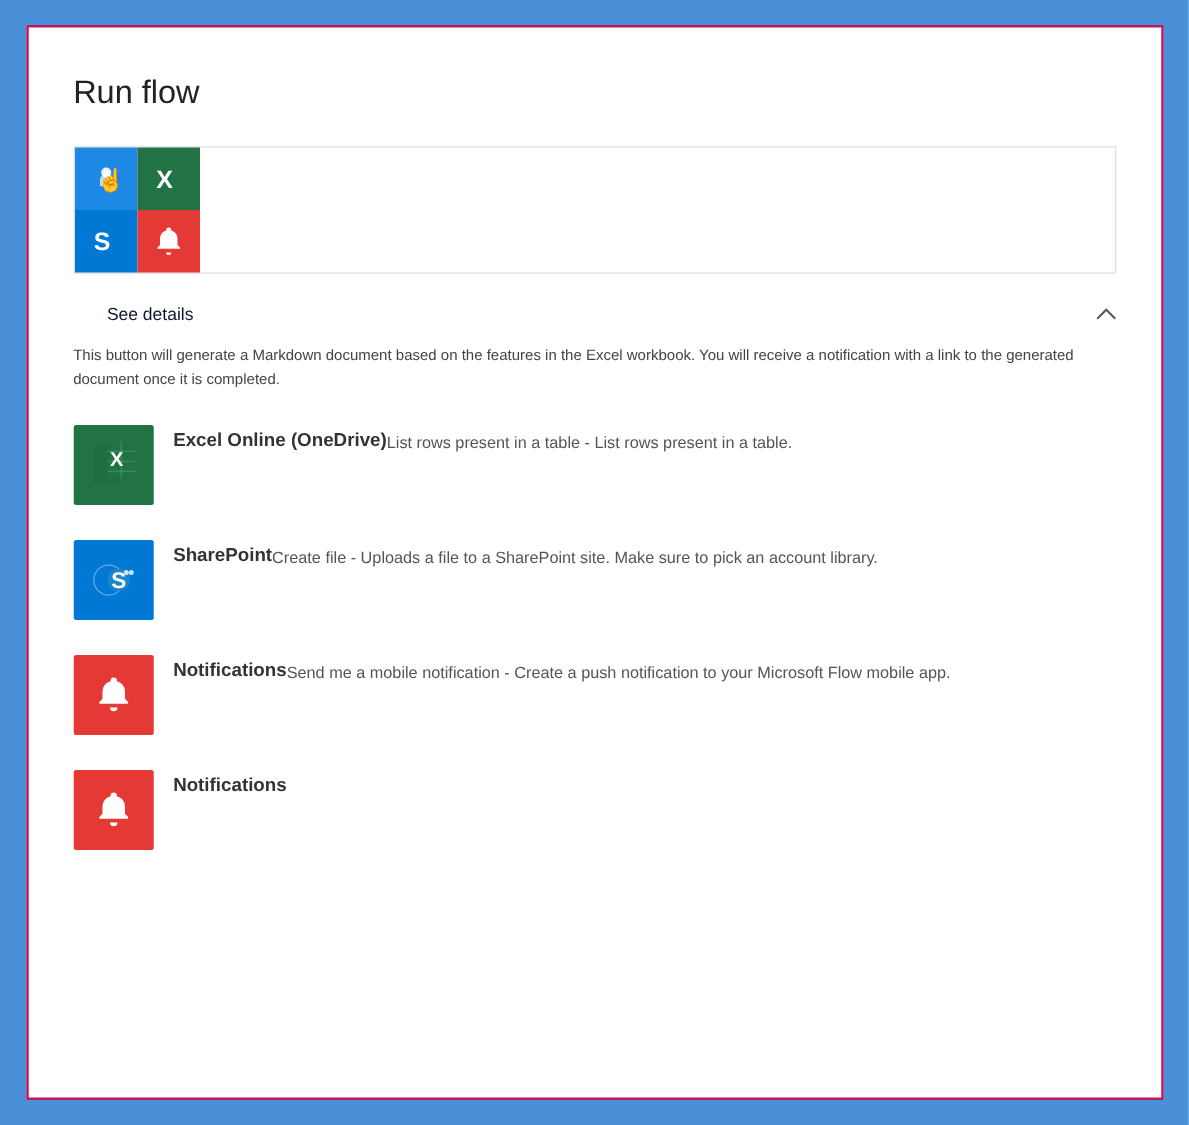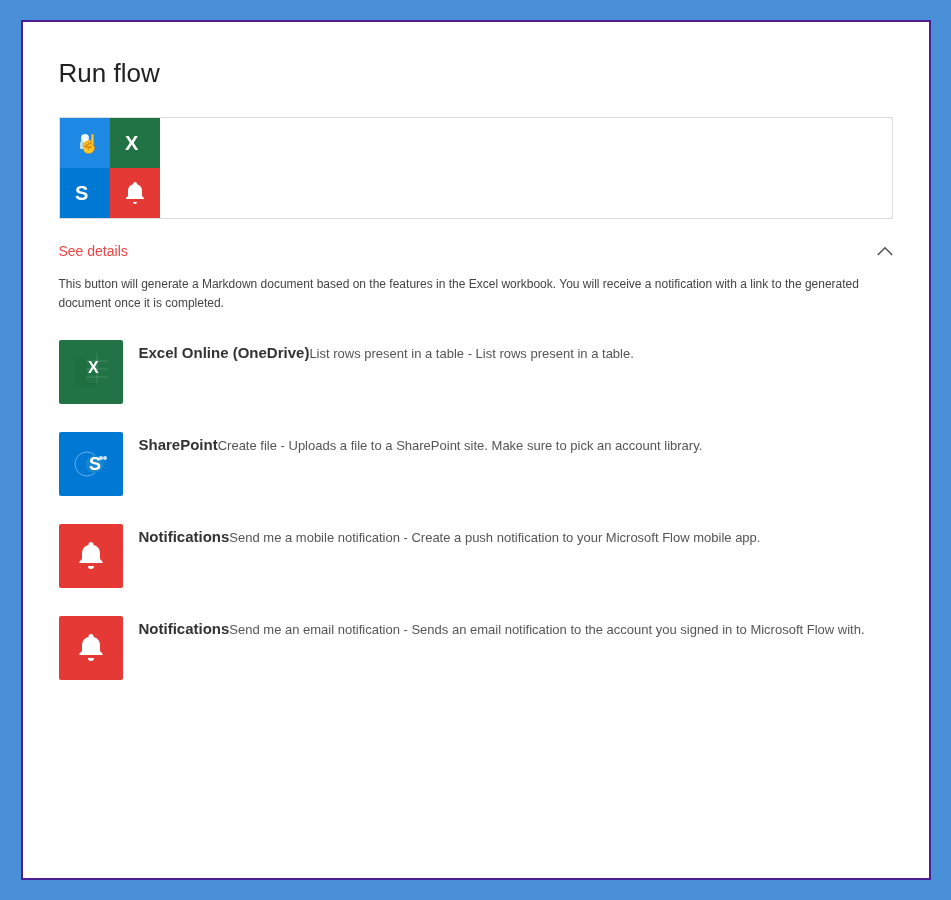--- a/index.html
+++ b/index.html
@@ -7,21 +7,21 @@
       background: #4a90d9;
       display: flex;
       align-items: center;
       justify-content: center;
       width: 951px;
       min-height: 900px;
       font-family: 'Segoe UI', Arial, sans-serif;
     }
     .modal {
       background: #fff;
-      border: 2px solid #4c1d95;
+      border: 2px solid #be185d;
       width: 910px;
       min-height: 860px;
       padding: 36px 36px 36px 36px;
       position: relative;
     }
     .modal-title {
       font-size: 26px;
       font-weight: 300;
       color: #222;
       margin-bottom: 28px;
@@ -63,22 +63,23 @@
     }
     .see-details-row {
       display: flex;
       align-items: center;
       justify-content: space-between;
       margin-bottom: 16px;
       cursor: pointer;
     }
     .see-details-label {
       font-size: 14px;
-      color: #ef4444;
+      color: #0f172a;
       font-weight: 500;
+      margin-left: 27px;
     }
     .chevron-up {
       width: 16px;
       height: 10px;
     }
     .description-text {
       font-size: 12px;
       color: #444;
       line-height: 1.6;
       margin-bottom: 15px;
@@ -224,18 +225,17 @@
     </div>
 
     <div class="service-item">
       <div class="service-icon notifications-bg">
         <svg width="36" height="36" viewBox="0 0 36 36">
           <path d="M18 4a2.5 2.5 0 0 0-2.5 2.5c0 .15.01.3.04.44A8.5 8.5 0 0 0 9 15v6l-2.5 2.5V25h23v-1.5L27 21v-6a8.5 8.5 0 0 0-6.54-8.06c.03-.14.04-.29.04-.44A2.5 2.5 0 0 0 18 4zm0 27a3 3 0 0 0 3-3h-6a3 3 0 0 0 3 3z" fill="white"></path>
         </svg>
       </div>
       <div class="service-info">
         <span class="service-name">Notifications</span>
-        <span class="service-desc">Send me an email notification - Sends an email notification to the account you signed in to Microsoft Flow with.</span>
       </div>
     </div>
 
   </div>
 </div>
 
 </body></html>

